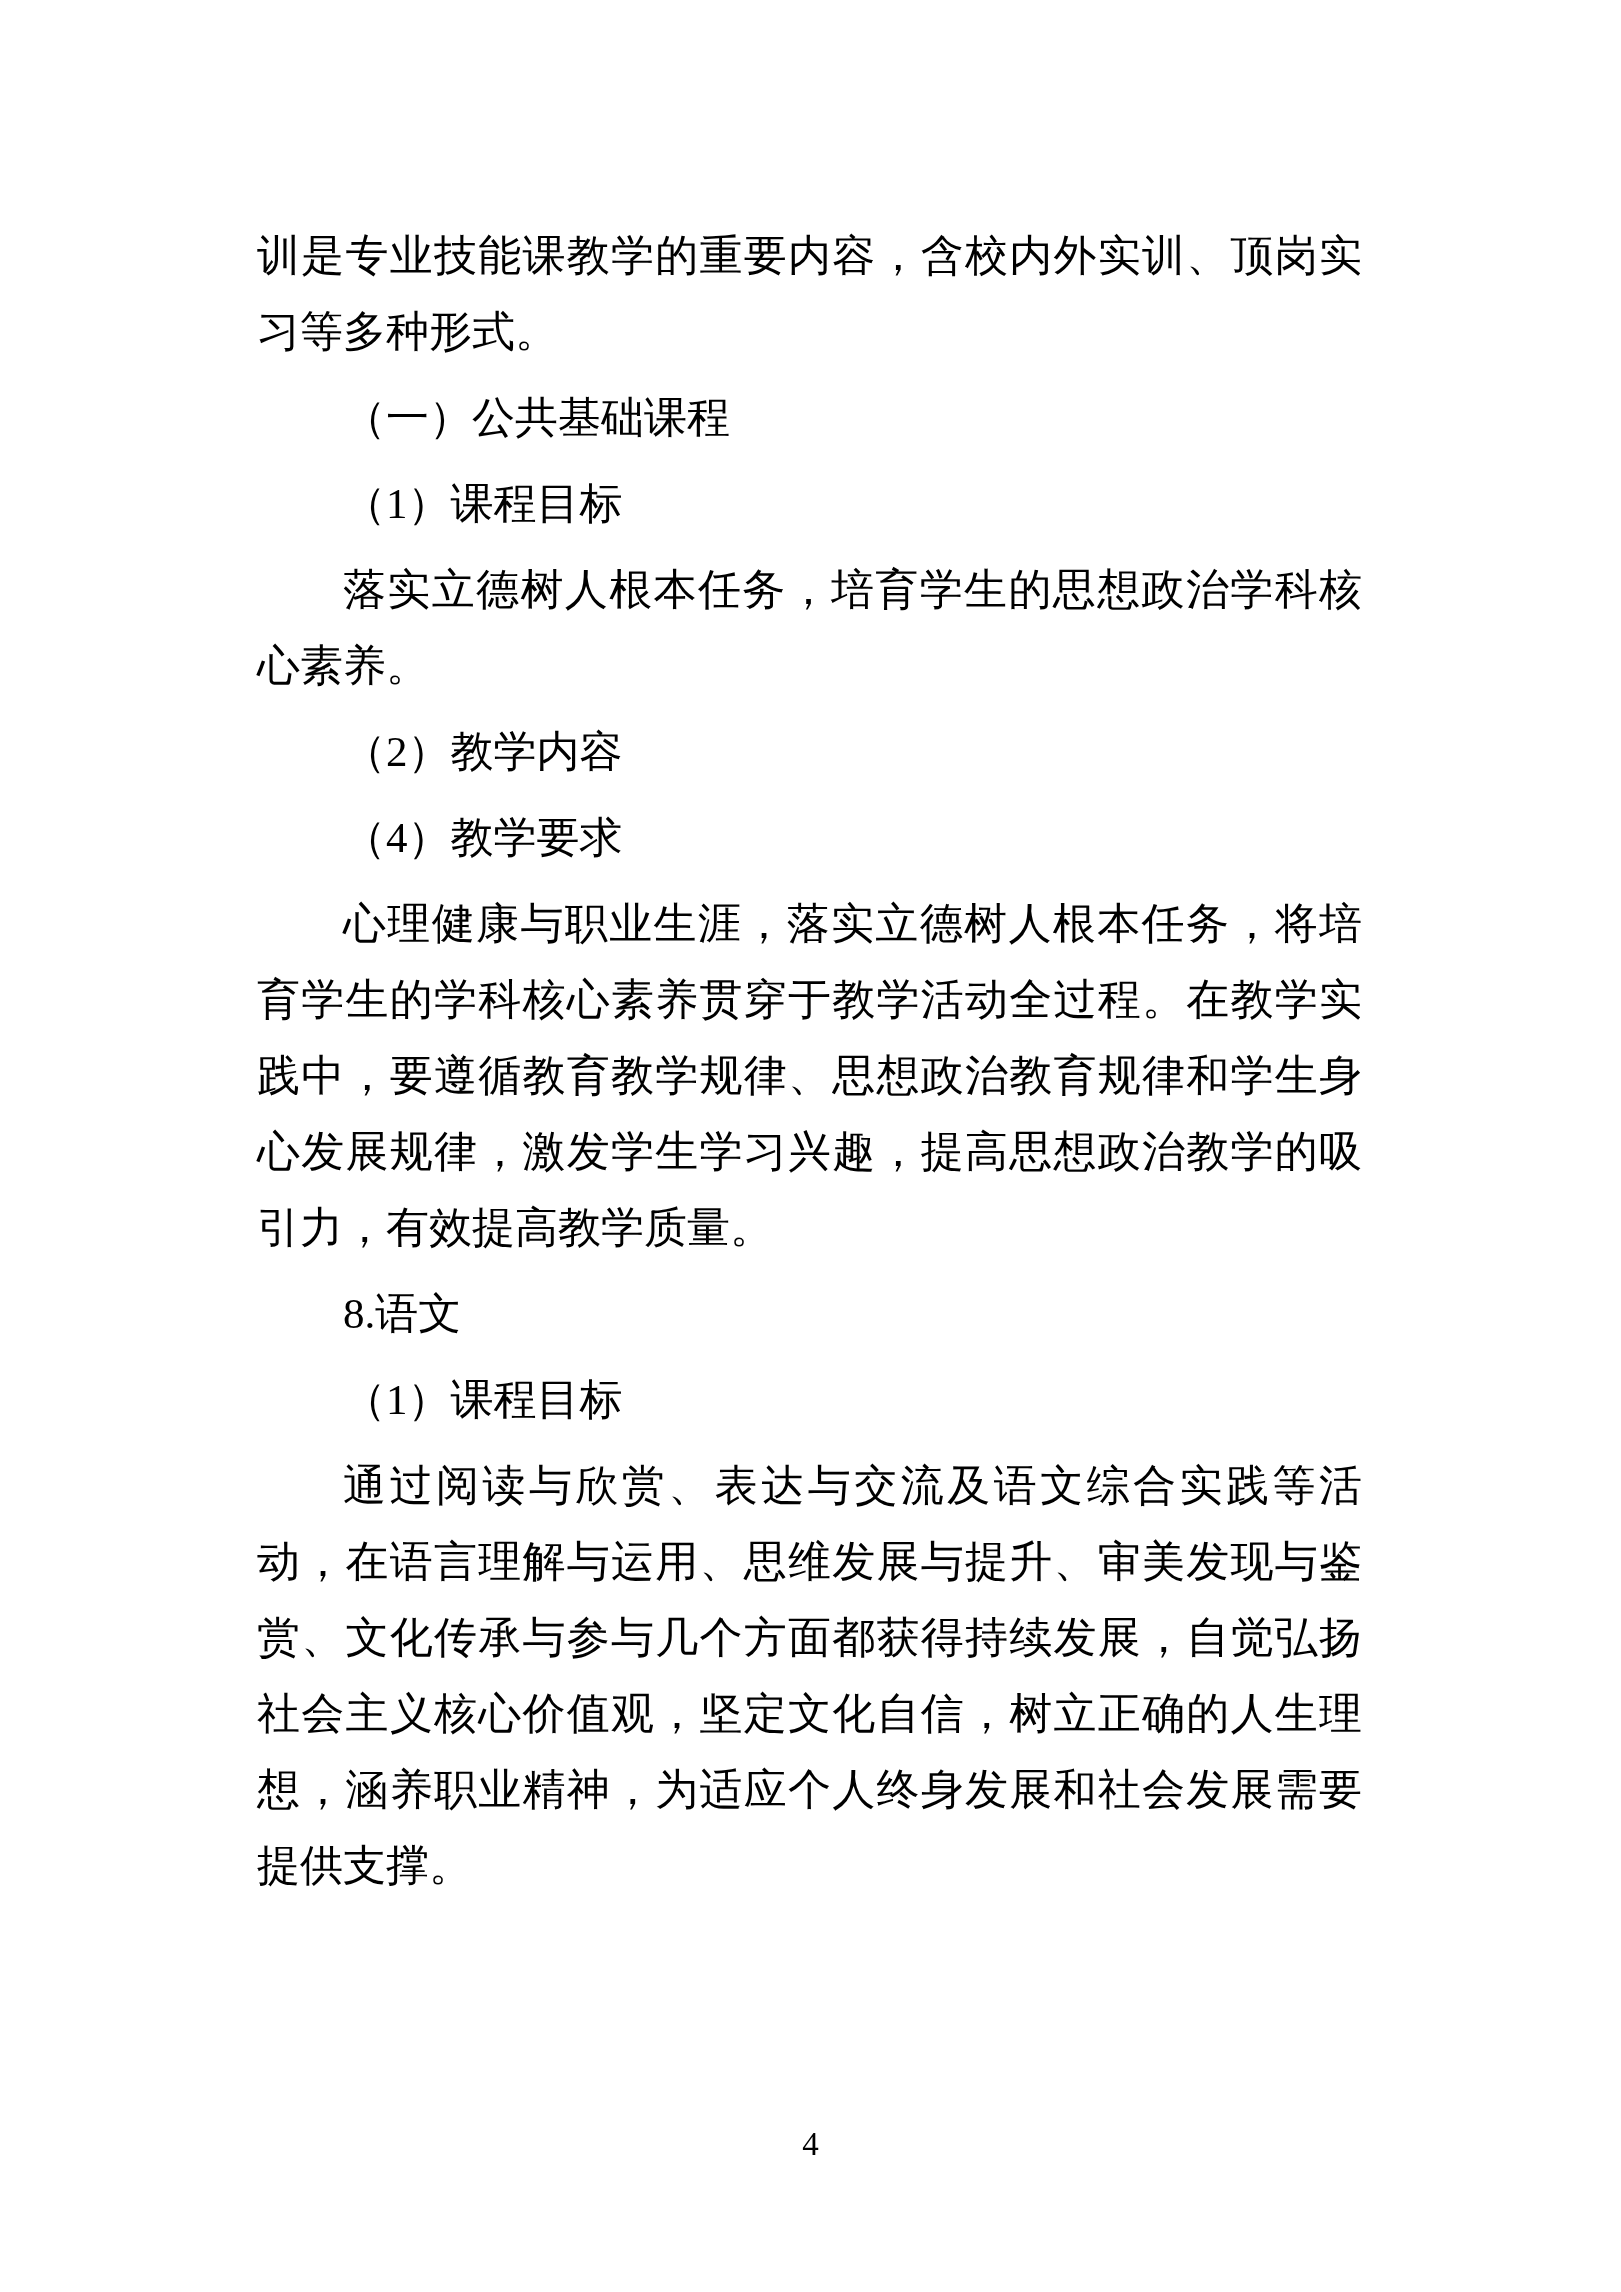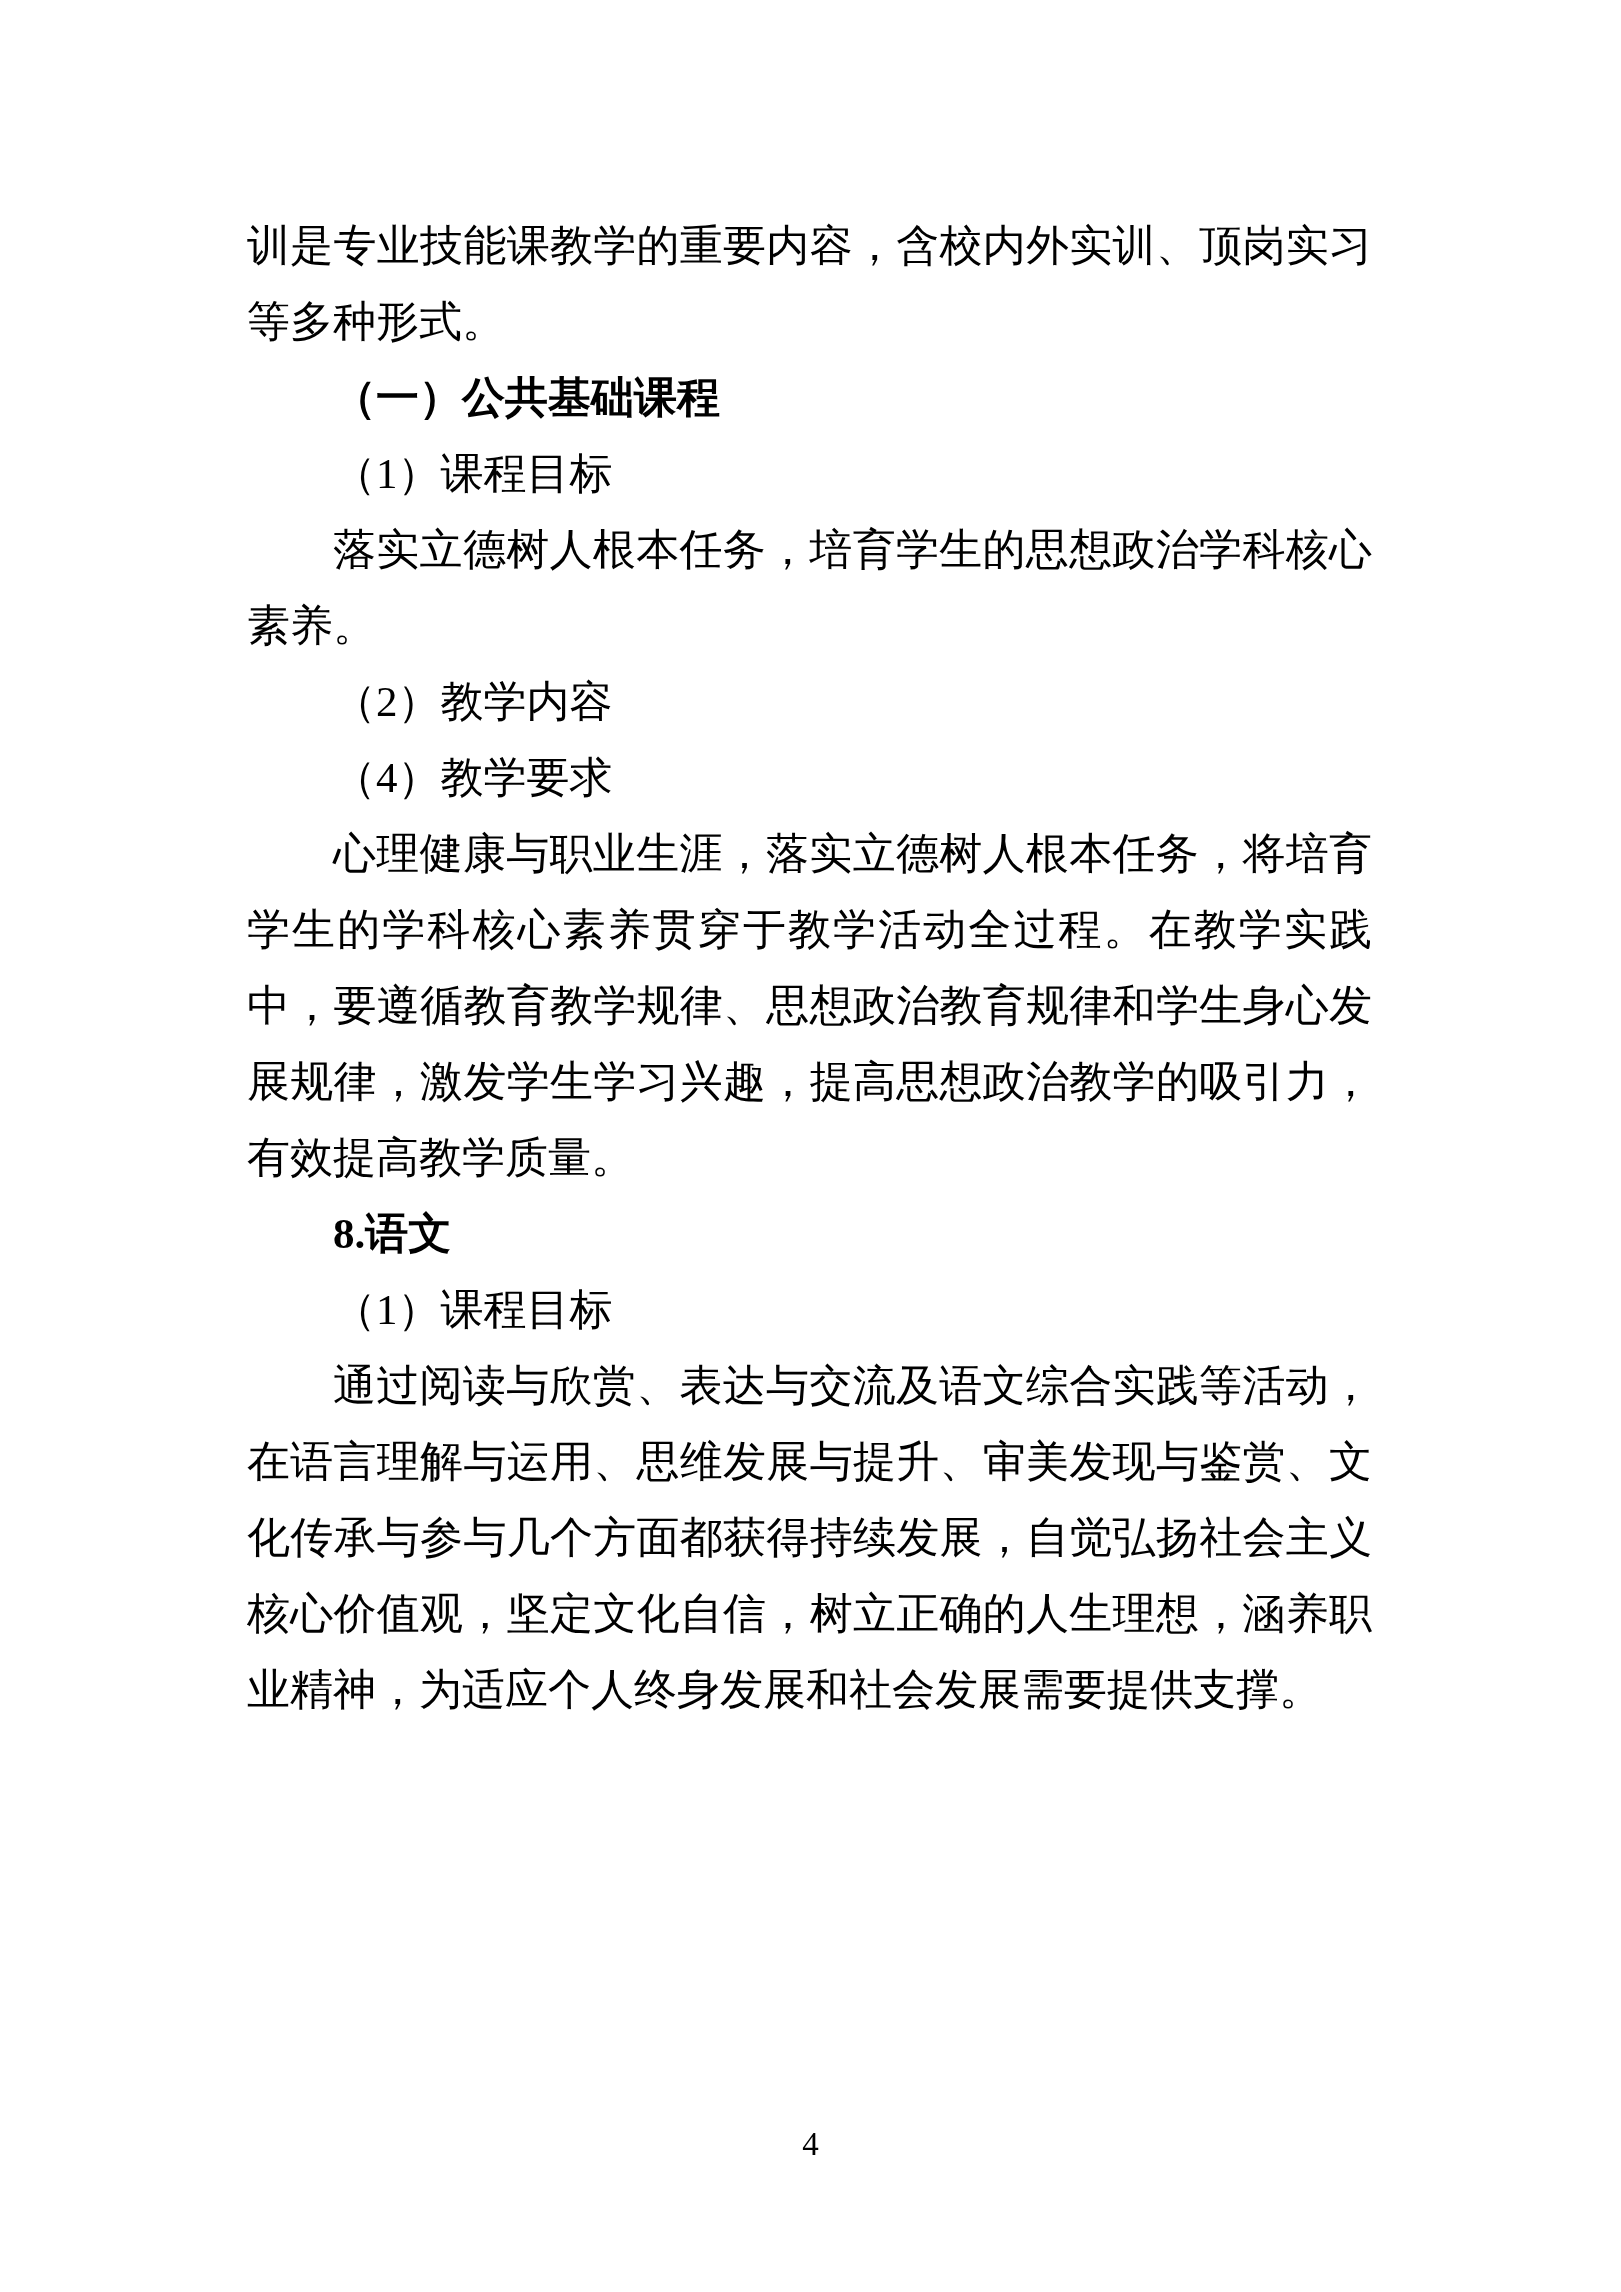--- a/index.html
+++ b/index.html
@@ -21,30 +21,30 @@
     left: 247px;
     top: 208px;
     width: 1125px;
     font-size: 43px;
     line-height: 76px;
     text-align: justify;
     text-justify: inter-ideograph;
     line-break: strict;
   }
   .para {
-    margin: 0;
+    margin: 10px;
     padding: 0;
     text-indent: 2em;
   }
   .para.continuation {
     text-indent: 0;
   }
   .heading-l1,
   .heading-l2 {
-    font-weight: bold;
+    font-weight: normal;
   }
   .page-number {
     position: absolute;
     left: 0;
     right: 0;
     top: 2125px;
     text-align: center;
     font-size: 33px;
     line-height: 39px;
     color: #000000;

